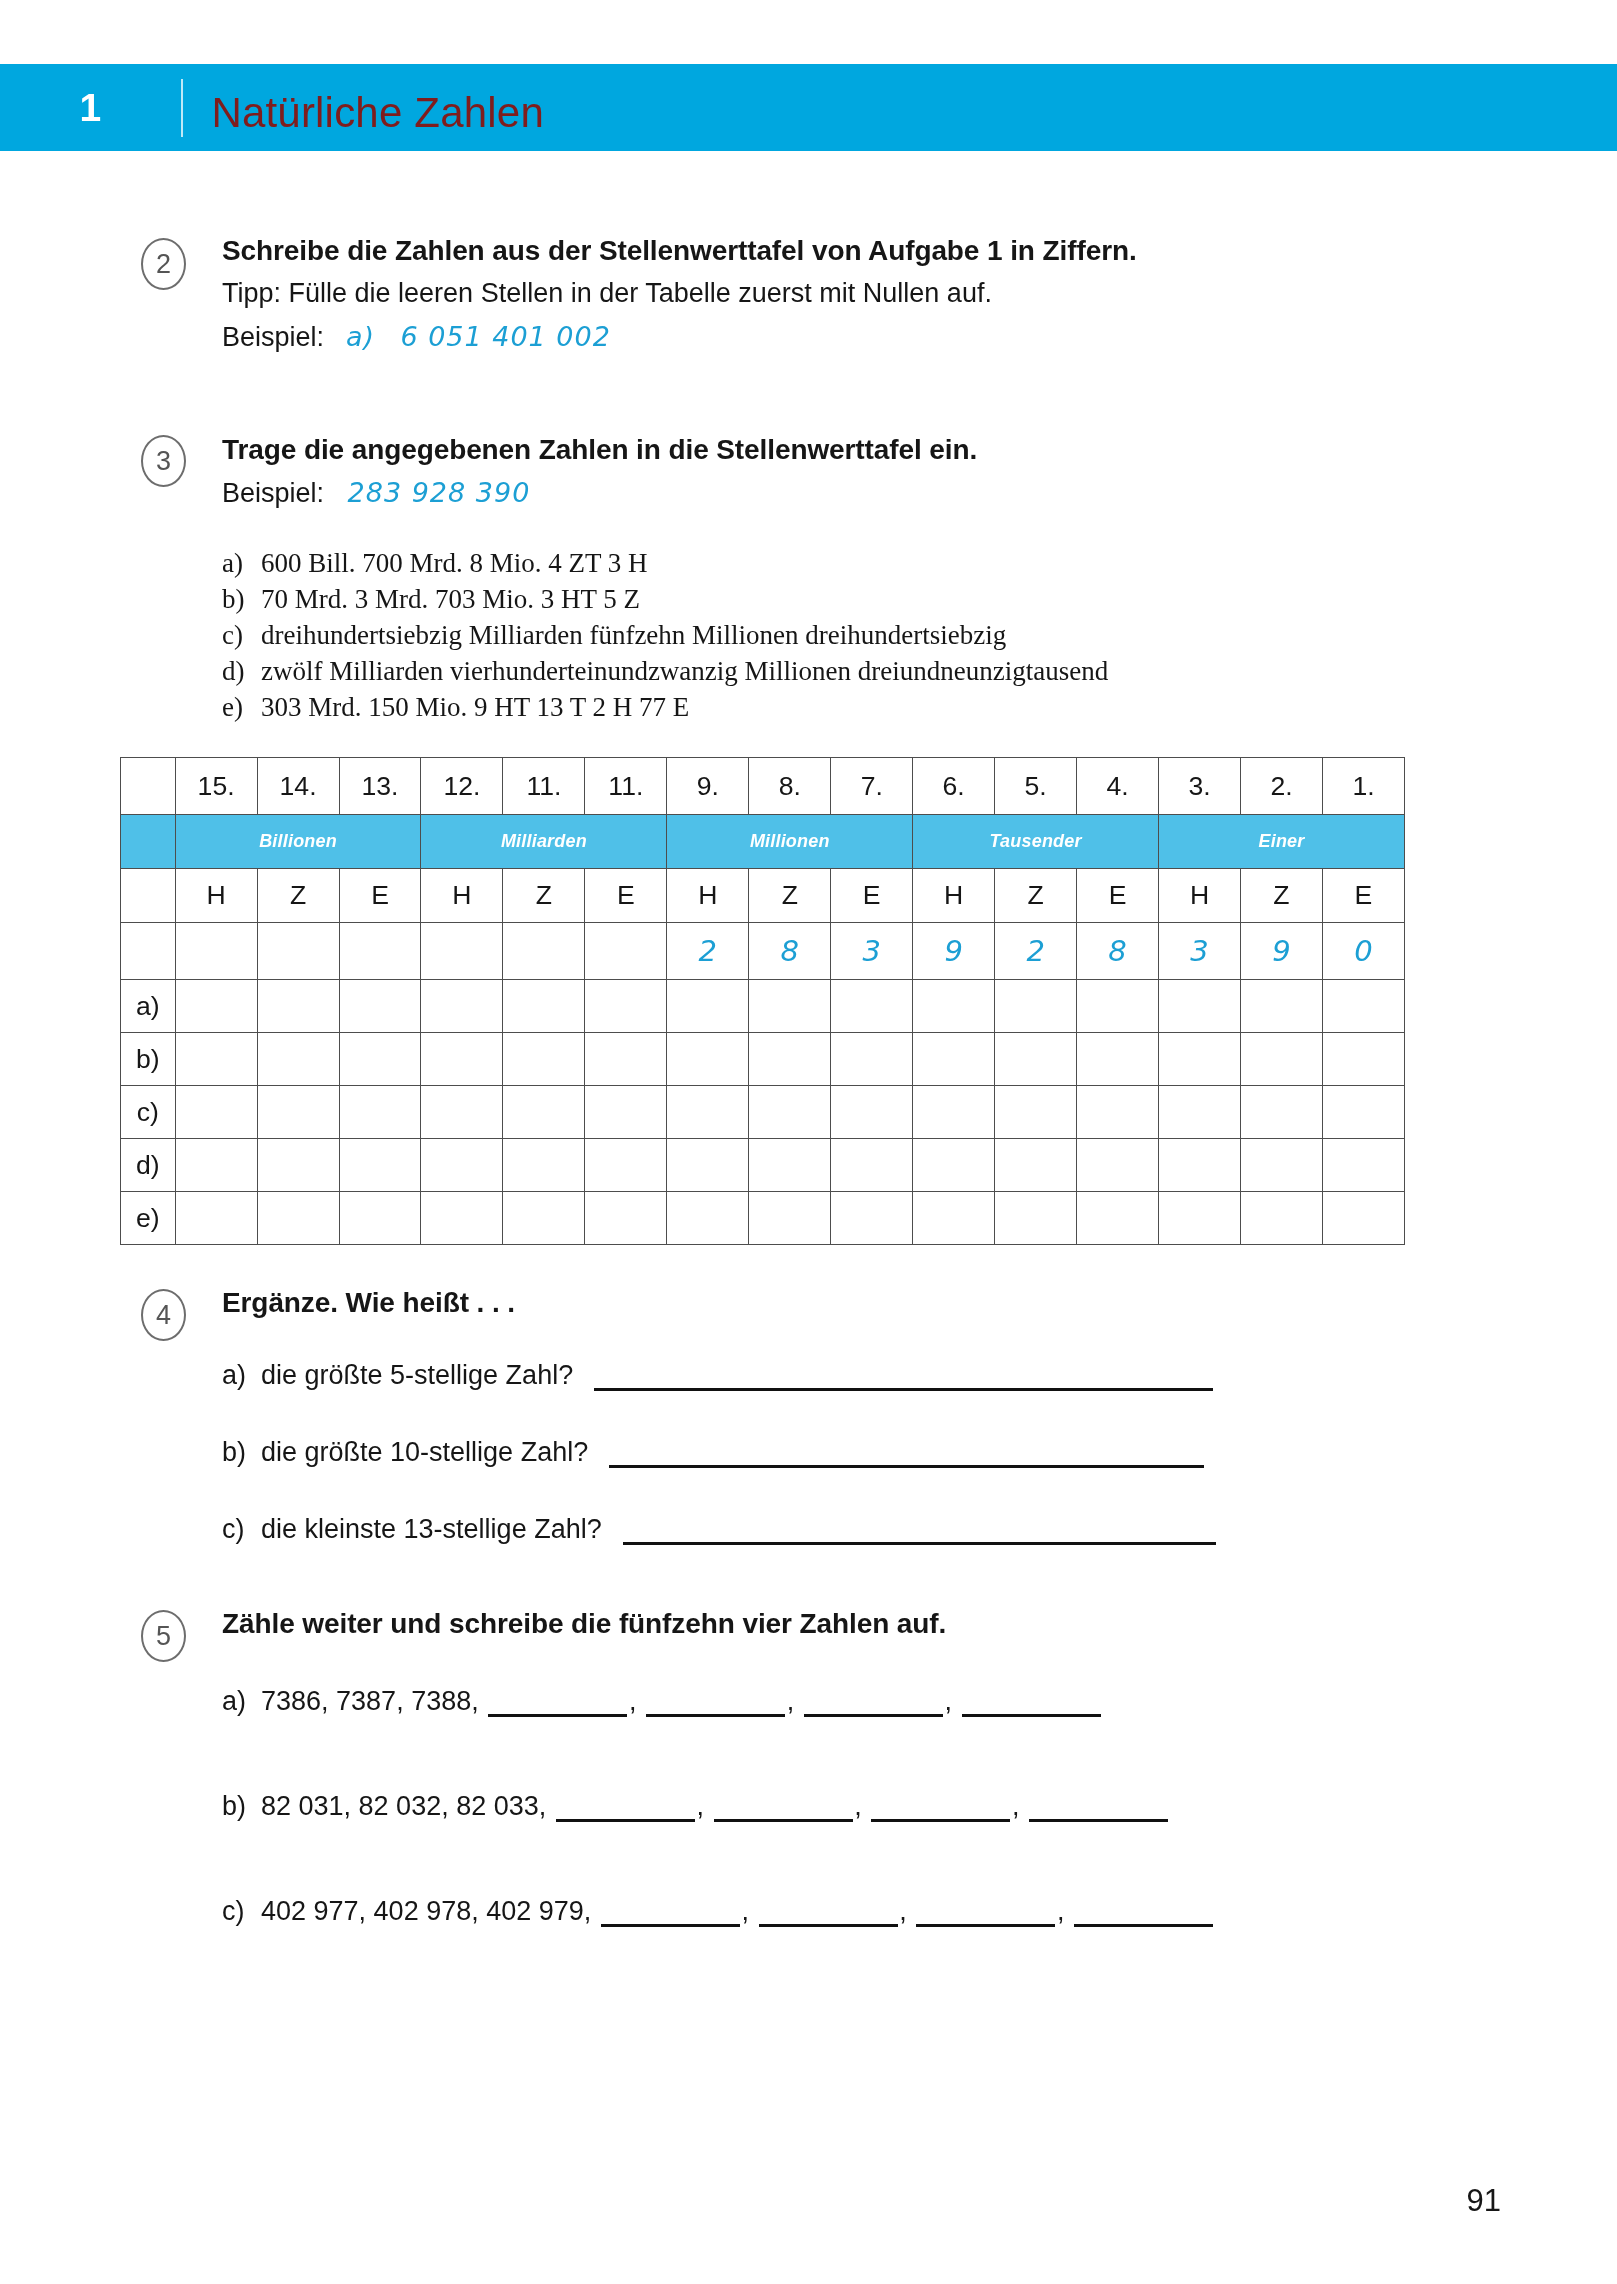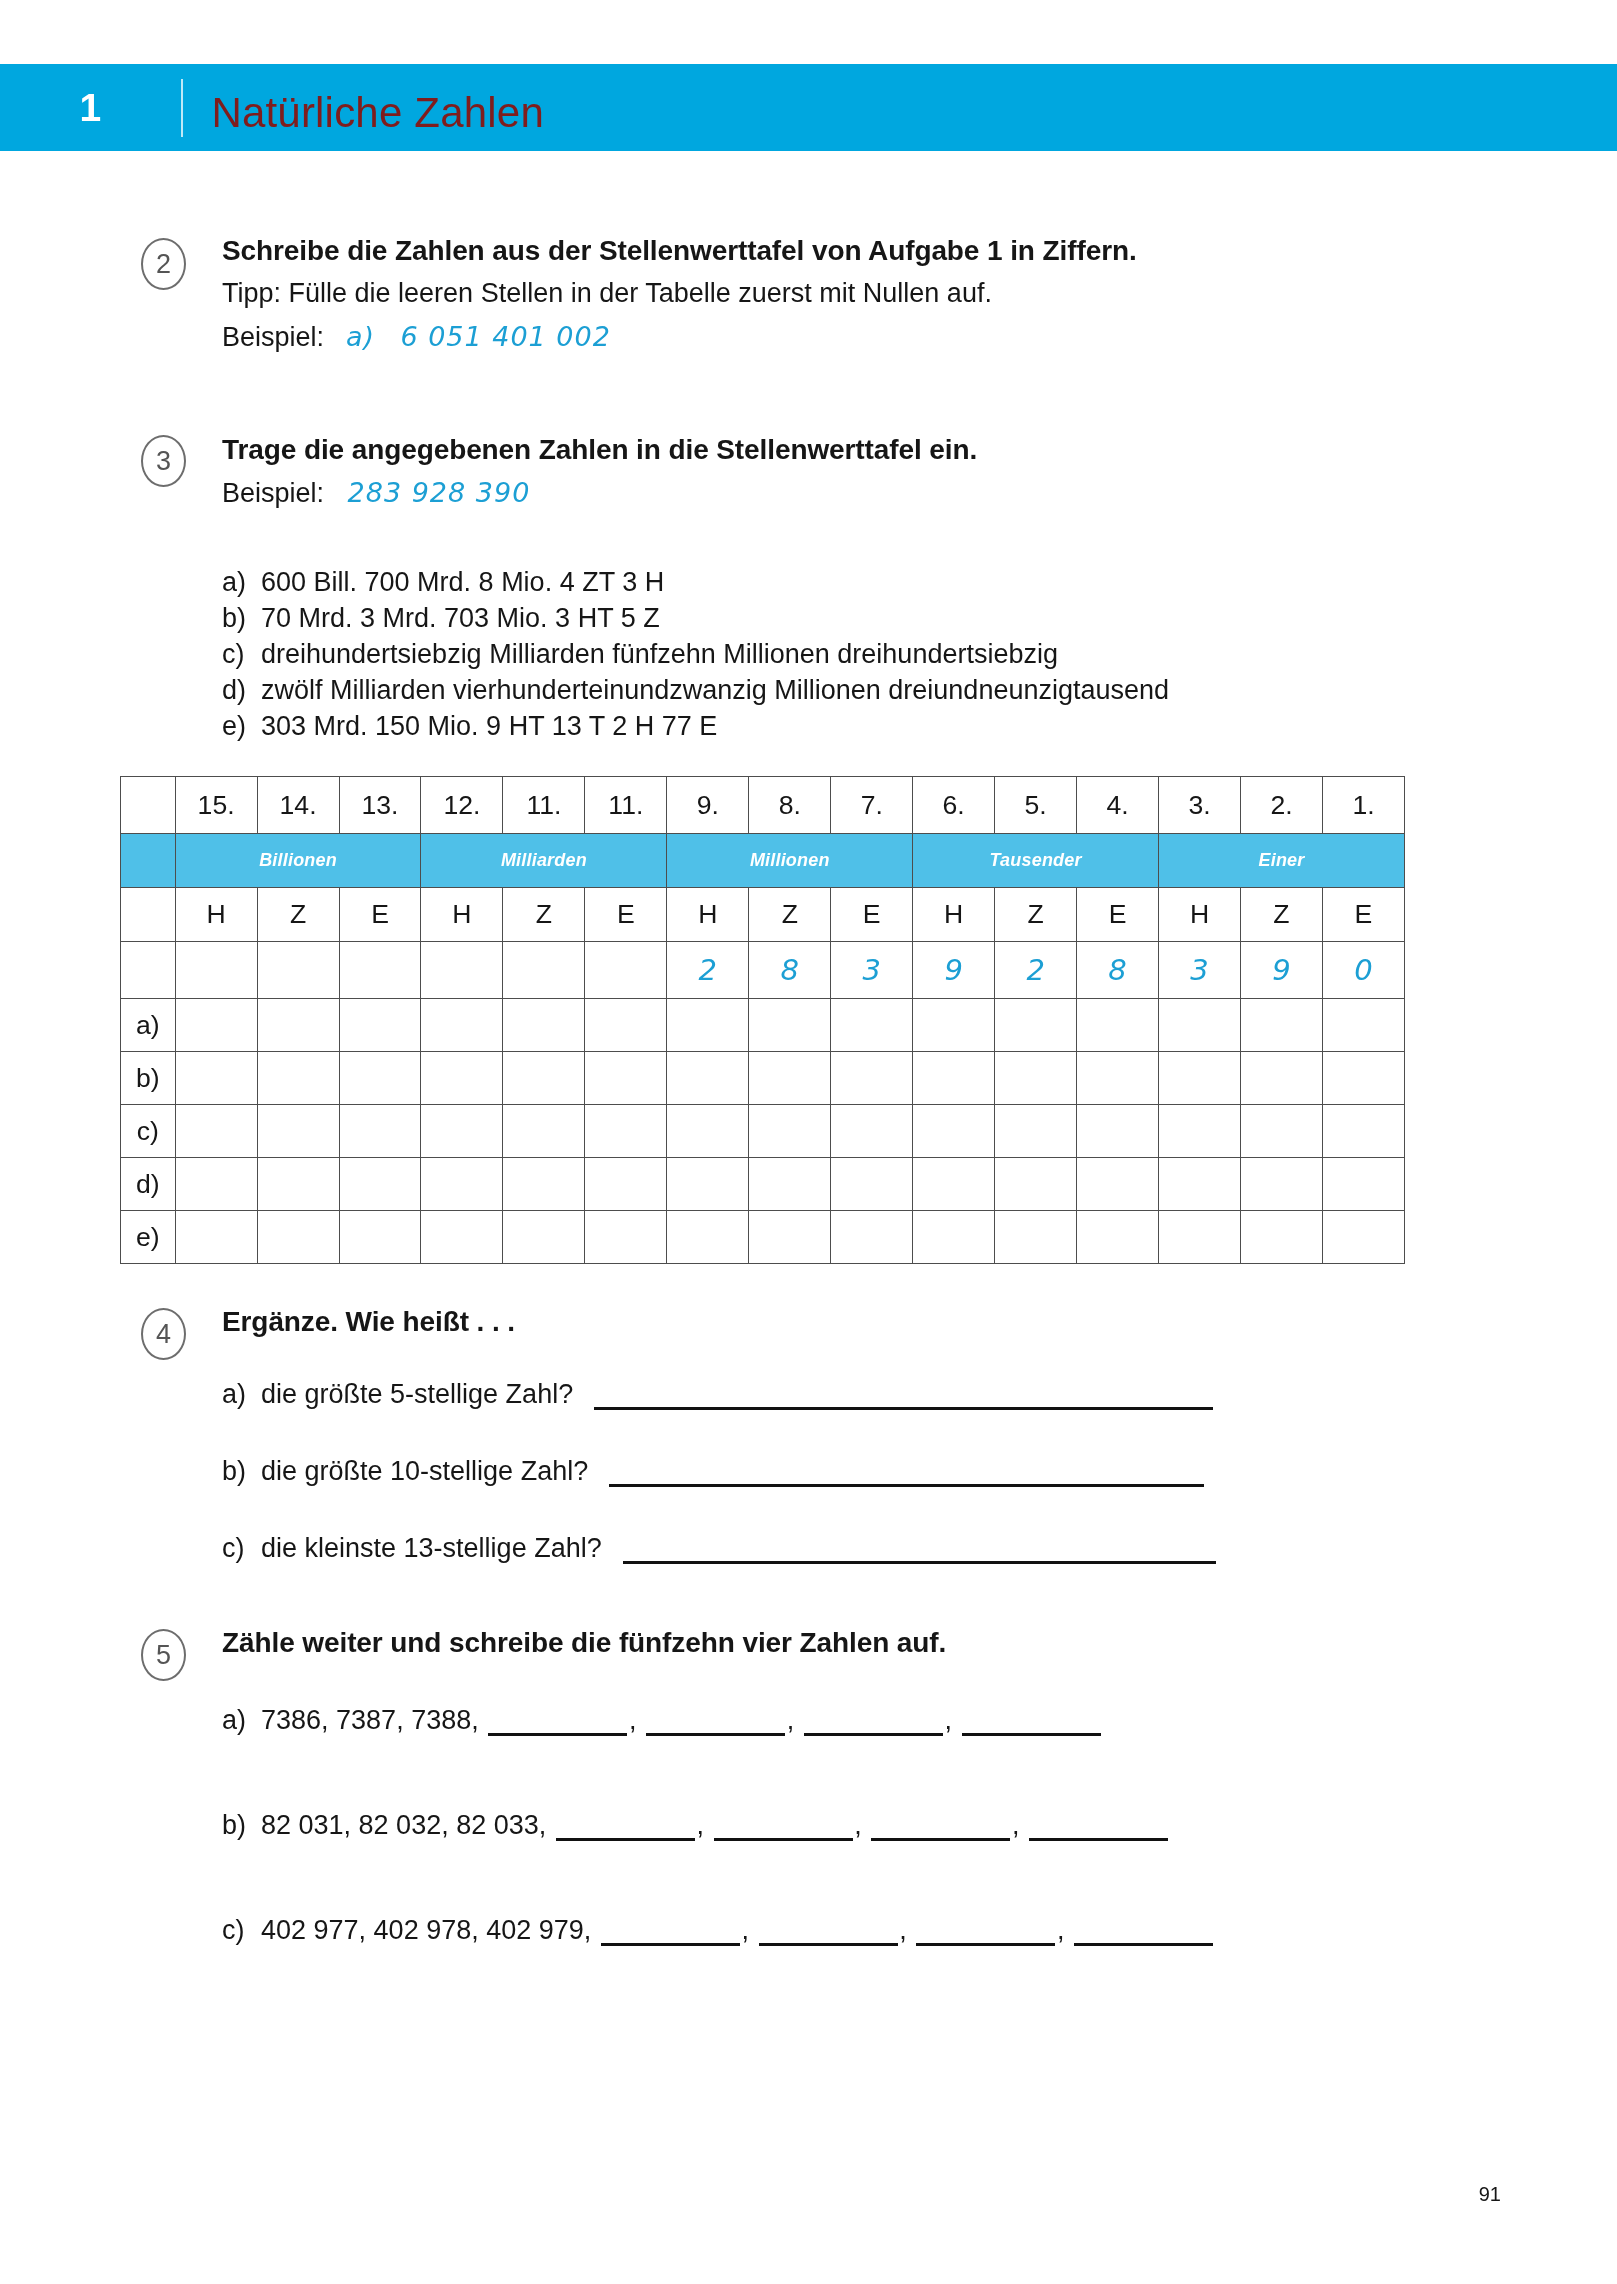--- a/index.html
+++ b/index.html
@@ -180,21 +180,21 @@
     border-bottom: 3.2px solid #111111;
     height: 29px;
   }
   .comma { display: inline-block; padding: 0 1.6px; }
 
   
   .pageno {
     position: absolute;
     right: 117px;
     top: 2183px;
-    font-size: 20px;
+    font-size: 31px;
     color: #161616;
     font-weight: 400;
   }
 </style>
 </head>
 <body>
 
 <div class="banner">
   <div class="banner-num">1</div>
   <div class="banner-divider"></div>
@@ -218,21 +218,21 @@
 
   <div class="ex" style="margin-top:81px;">
     <div class="ex-badge" style="left:141px; top:1.6px;">3</div>
     <div class="ex-body">
       <div class="ex-title">Trage die angegebenen Zahlen in die Stellenwerttafel ein.</div>
       <div class="ex-sub">
         <span>Beispiel:</span>
         <span class="hand" style="padding-left:16px;">283 928 390</span>
       </div>
 
-      <div class="ex-list" style="margin-top:56px;">
+      <div class="ex-list" style="margin-top:37px;font-family:Liberation Serif, serif;">
         <div class="li">
           <span class="li-marker">a)</span><span>600 Bill.  700 Mrd.  8 Mio.  4 ZT  3 H</span>
         </div>
         <div class="li">
           <span class="li-marker">b)</span><span>70 Mrd.  3 Mrd.  703 Mio.  3 HT  5 Z</span>
         </div>
         <div class="li">
           <span class="li-marker">c)</span><span>dreihundertsiebzig Milliarden fünfzehn Millionen dreihundertsiebzig</span>
         </div>
         <div class="li">

